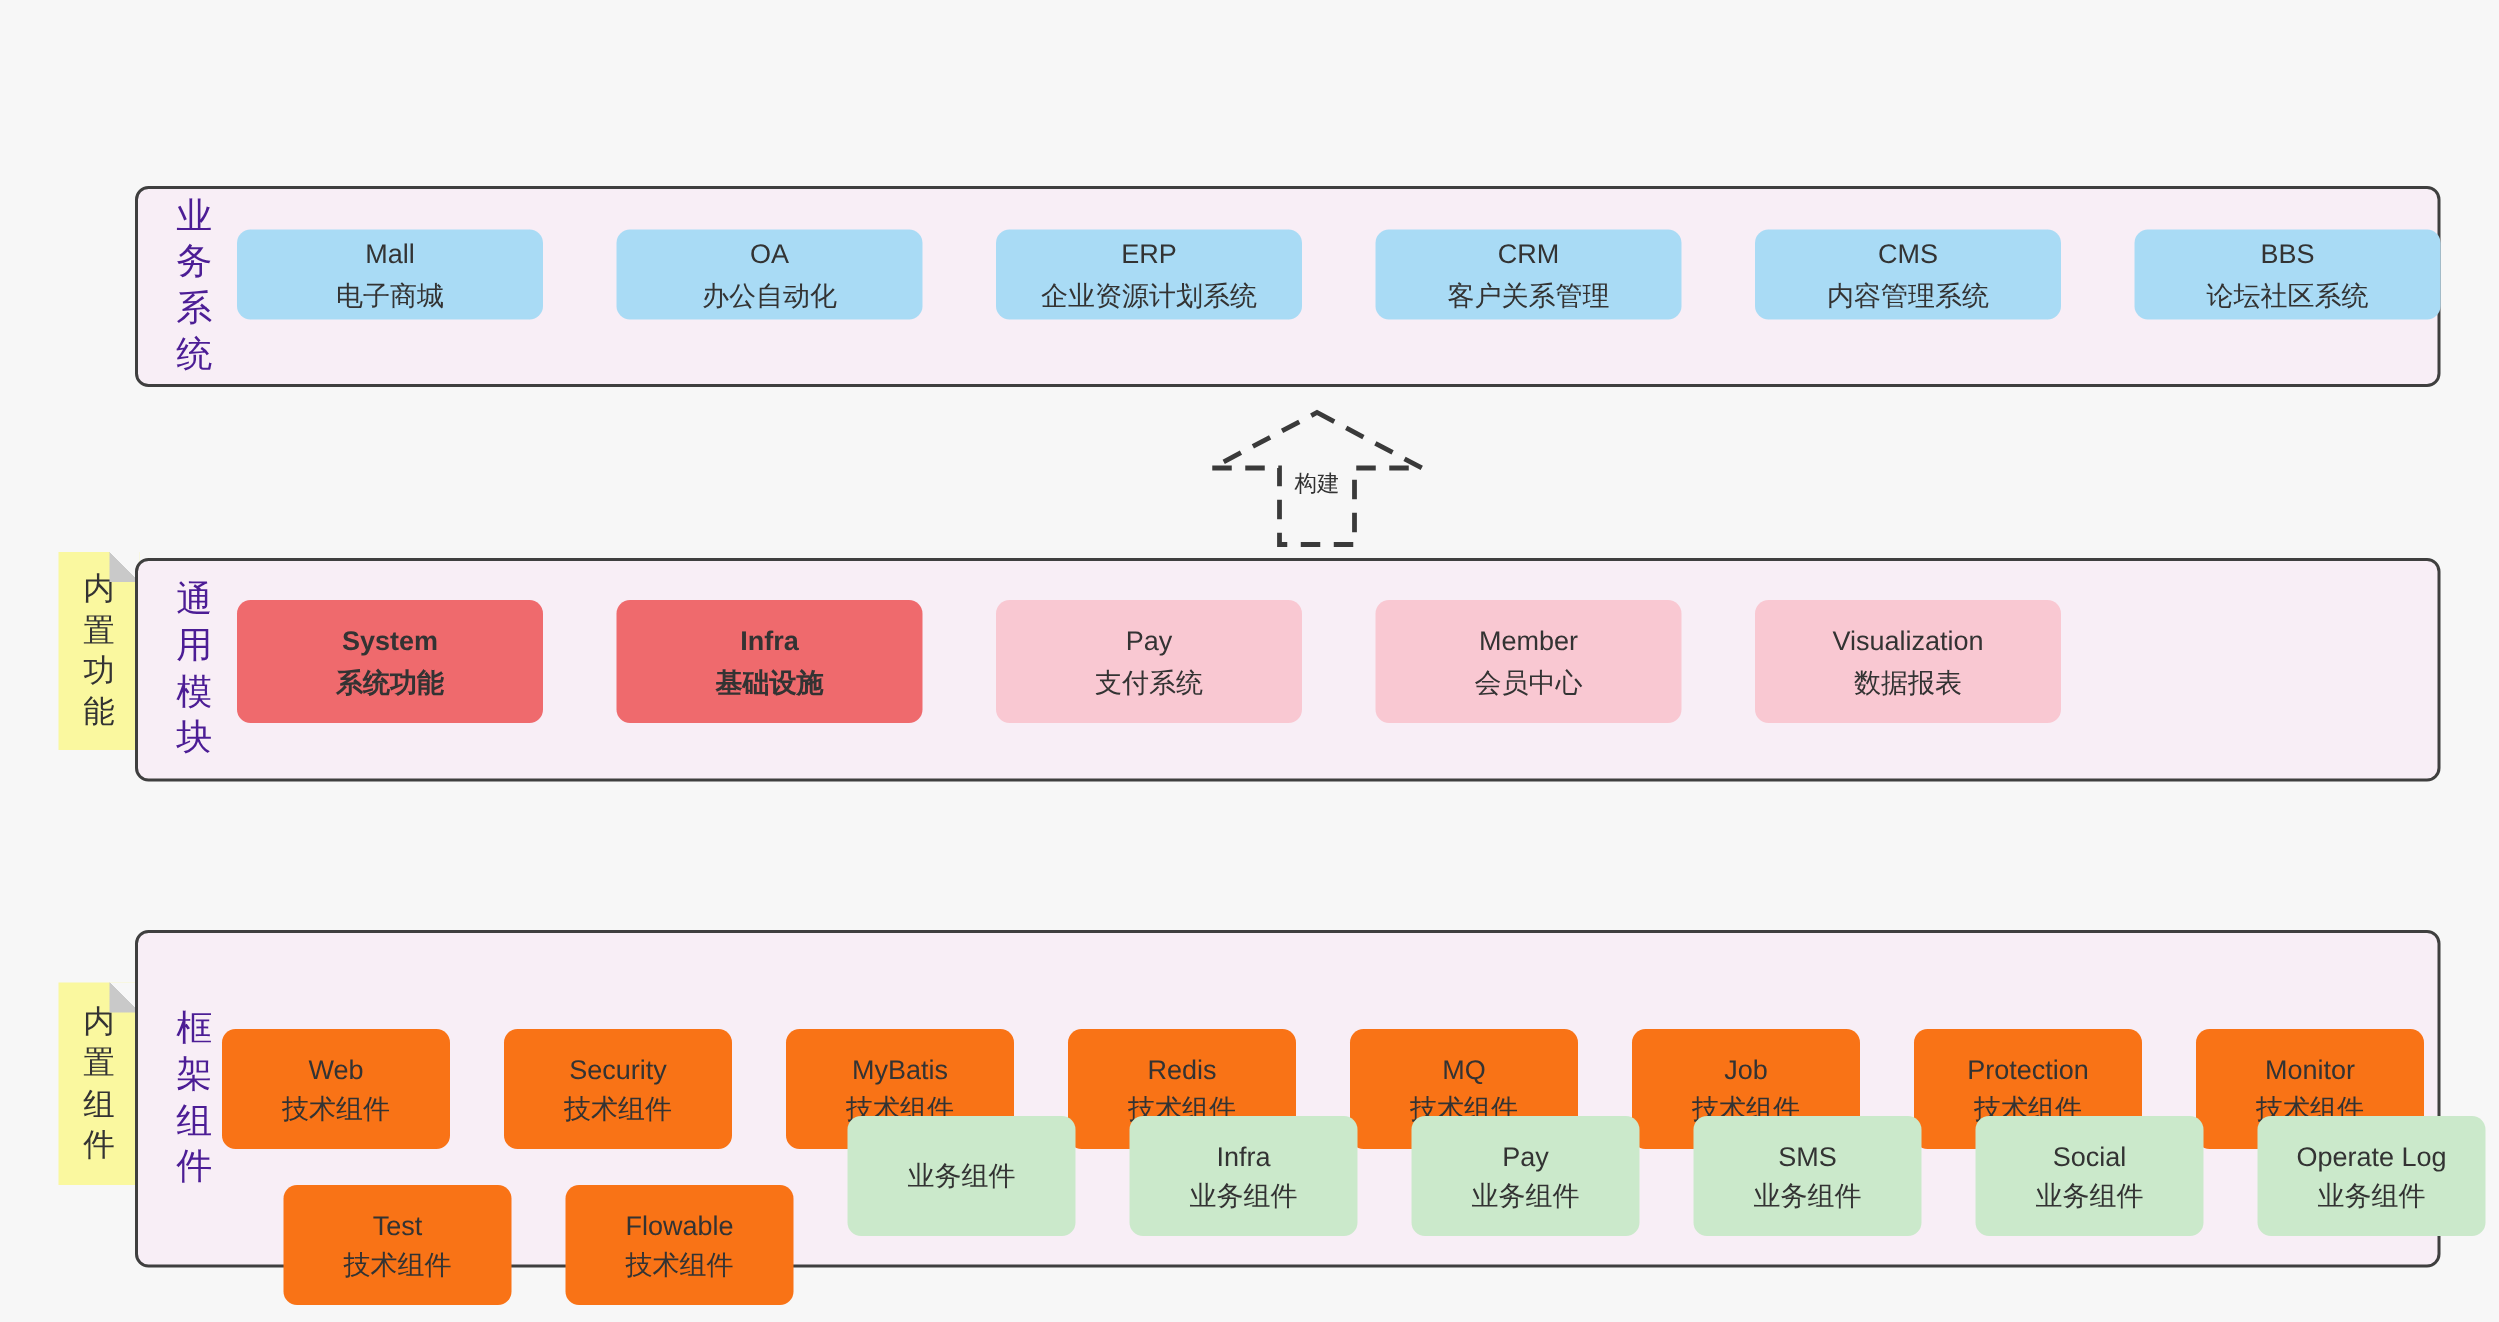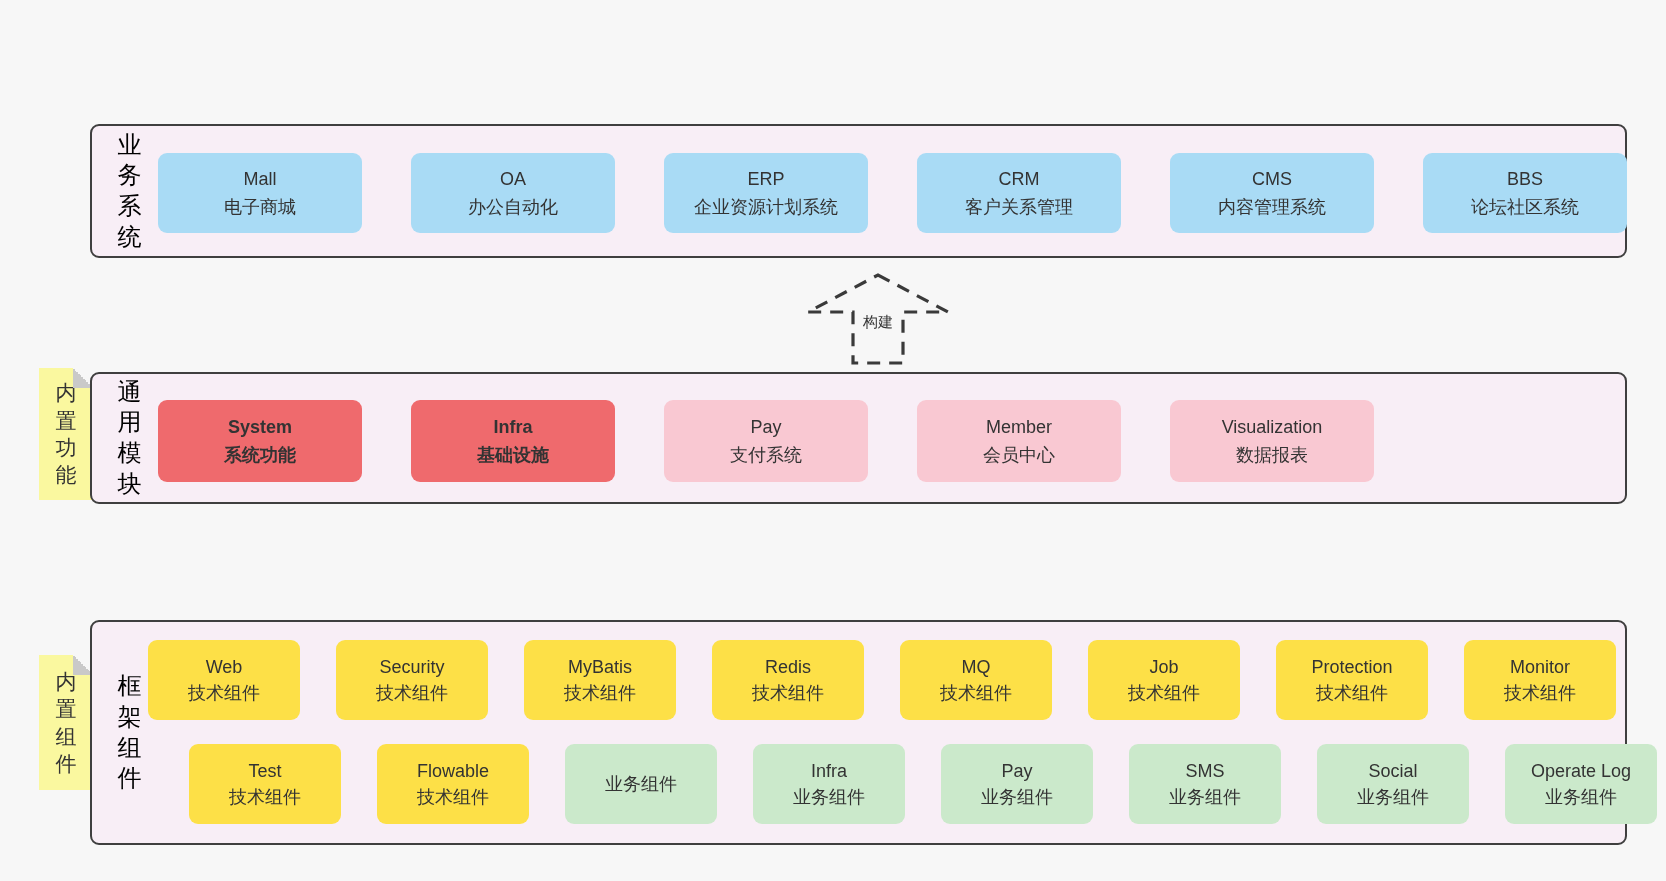--- a/index.html
+++ b/index.html
@@ -17,32 +17,32 @@
   
   .band{
     position:absolute;
     left:90px;width:1537px;
     box-sizing:border-box;
     background:#f8eef6;
     border:2px solid #3f3f3f;
     border-radius:9px;
   }
   .band-business{top:124px;height:134px;}
-  .band-modules{top:372px;height:132px;}
+  .band-modules{top:372px;height:149px;}
   .band-framework{top:620px;height:225px;}
 
   .vlabel{
     position:absolute;left:24px;top:0;height:100%;
     display:flex;align-items:center;
   }
   .vlabel span{
     display:block;width:27px;
     font-size:24px;line-height:1.28;
     word-break:break-all;text-align:center;
-    color:#000000;
+    color:#4c1d95;
   }
 
   .row{
     position:absolute;display:flex;
   }
   .row-business{left:66px;top:27px;gap:49px;}
   .row-modules{left:66px;top:26px;gap:49px;}
   .row-fw1{left:56px;top:18px;gap:36px;}
   .row-fw2{left:56px;top:122px;gap:36px;padding-left:41px;}
 
@@ -50,27 +50,27 @@
   .box{
     box-sizing:border-box;
     border-radius:9px;
     display:flex;flex-direction:column;
     align-items:center;justify-content:center;
     text-align:center;
     font-size:18px;line-height:28px;
     color:#333;
     padding:2px 10px;
   }
-  .box-wide{width:204px;height:80px;}
+  .box-wide{width:204px;height:60px;}
   .band-modules .box-wide{height:82px;}
   .box-narrow{width:152px;height:80px;line-height:26px;padding:2px 12px;}
   .blue{background:#a9dbf5;}
   .red{background:#ef6a6d;font-weight:bold;}
   .pink{background:#f9c8d2;}
-  .green{background:#fde047;}
+  .green{background:#f97316;margin-top:46px;}
   .green-light{background:#cbe9cb;}
 
   
   .sticky{
     position:absolute;left:39px;width:54px;
     background:#faf89f;
   }
   .sticky-modules{top:368px;height:132px;}
   .sticky-framework{top:655px;height:135px;}
   .sticky .fold{

